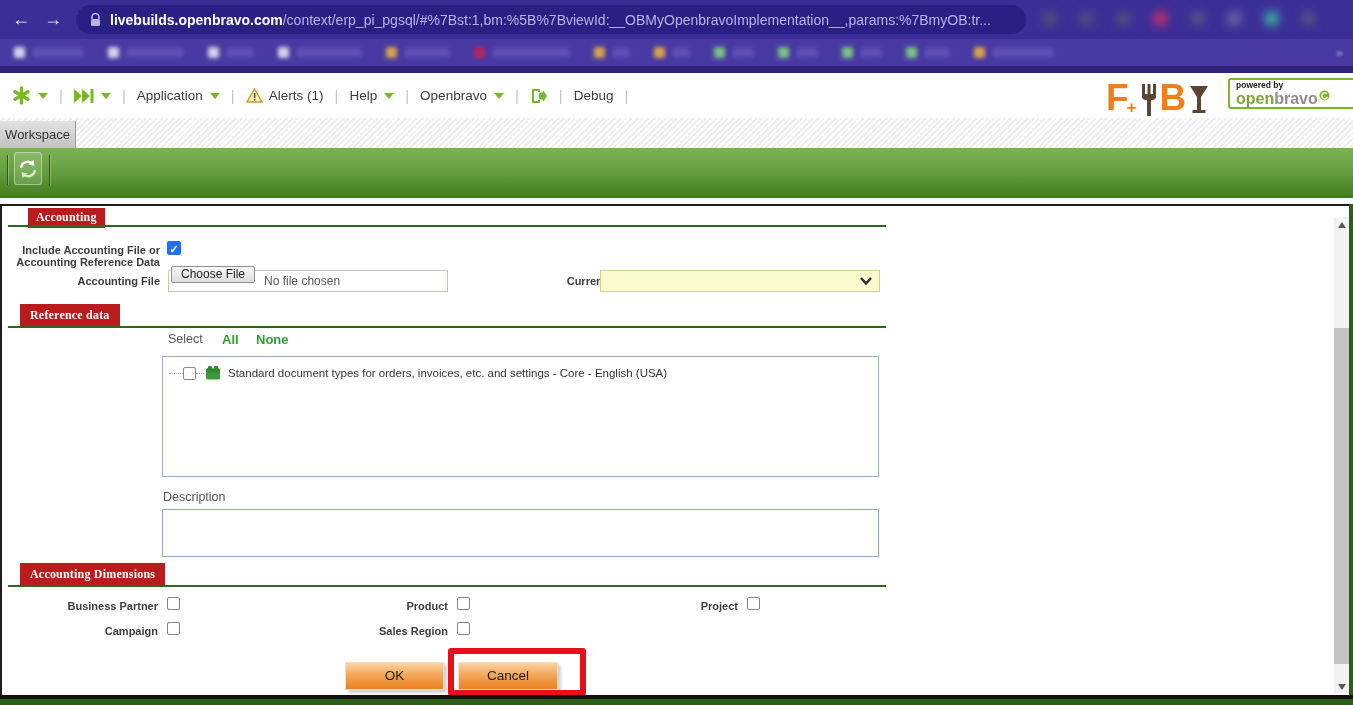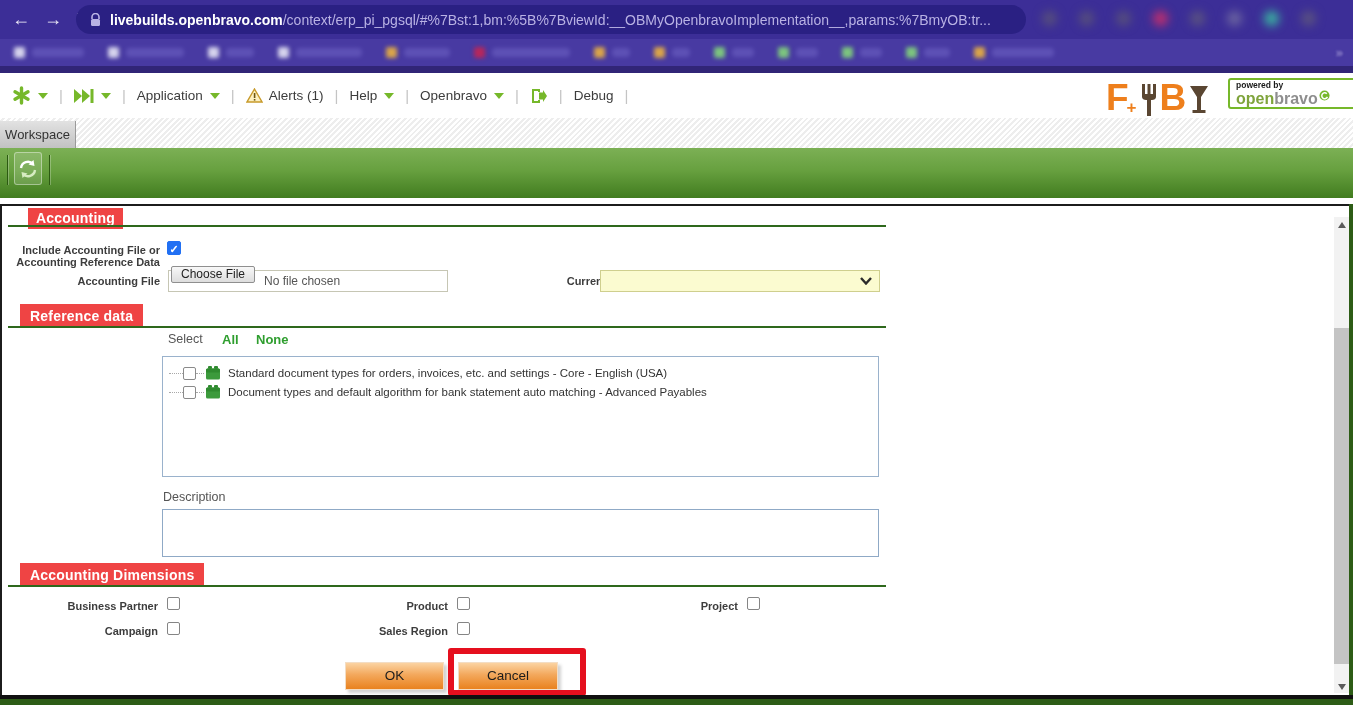--- a/index.html
+++ b/index.html
@@ -59,21 +59,21 @@
   .gt-refresh { position:absolute; left:14px; top:4px; width:28px; height:33px; border-radius:3px; background:rgba(255,255,255,.14); border:1px solid rgba(255,255,255,.4); display:flex; align-items:center; justify-content:center; cursor:pointer; }
 
   
   .content { position:absolute; left:0; top:204px; width:1353px; height:491px; background:#fff; }
   .content-topborder { position:absolute; left:0; top:204px; width:1353px; height:2px; background:#1c1c1c; }
   .content-leftborder { position:absolute; left:0; top:204px; width:2px; height:495px; background:#1c1c1c; }
   .right-green-line { position:absolute; left:1349px; top:204px; width:4px; height:495px; background:#2d5c16; }
   .bottom-black { position:absolute; left:0; top:695px; width:1353px; height:4px; background:#101010; }
   .bottom-green { position:absolute; left:0; top:699px; width:1353px; height:6px; background:#2d5c16; }
 
-  .sec-header { position:absolute; background:#ef4444; color:#fff; font-size:14px; font-weight:bold; padding:4px 10px; letter-spacing:.2px; }
+  .sec-header { position:absolute; background:#b91c1c; color:#fff; font-size:12px; font-weight:bold; padding:4px 10px; letter-spacing:.2px;font-family:Liberation Serif, serif; }
   .sec-line { position:absolute; left:8px; width:878px; height:2px; background:#2e681c; }
 
   .flabel { position:absolute; font-size:11px; font-weight:bold; color:#3d3d3d; text-align:right; line-height:12px; }
   .plain-label { position:absolute; font-size:12.5px; color:#555; }
 
   .cb { position:absolute; width:14px; height:14px; border:1px solid #858585; border-radius:2px; background:#fff; cursor:pointer; }
   .cb.checked { background:#2170f3; border-color:#2170f3; color:#fff; font-size:11px; font-weight:bold; text-align:center; line-height:14px; }
   .cb.small { width:13px; height:13px; }
 
   .file-control { position:absolute; left:168px; top:66px; width:280px; height:22px; border:1px solid #c6c6b4; background:#fff; display:flex; align-items:center; }
@@ -338,32 +338,20 @@
         <span class="tree-cb"></span>
         <span class="tree-dots short"></span>
         <svg class="tree-icon" width="16" height="14" viewBox="0 0 16 14">
             <rect x="3" y="0" width="4" height="3" rx="1" fill="#2f8a2f"></rect>
             <rect x="9" y="0" width="4" height="3" rx="1" fill="#2f8a2f"></rect>
             <rect x="1" y="2.5" width="14" height="11" rx="1.5" fill="#3c9a3c"></rect>
             <rect x="1" y="2.5" width="14" height="4" rx="1.5" fill="#2f8a2f"></rect>
           </svg>
         <span class="tree-label">Standard document types for orders, invoices, etc. and settings - Core - English (USA)</span>
       </div>
-      <div class="tree-row" style="top:27px">
-        <span class="tree-dots"></span>
-        <span class="tree-cb"></span>
-        <span class="tree-dots short"></span>
-        <svg class="tree-icon" width="16" height="14" viewBox="0 0 16 14">
-            <rect x="3" y="0" width="4" height="3" rx="1" fill="#2f8a2f"></rect>
-            <rect x="9" y="0" width="4" height="3" rx="1" fill="#2f8a2f"></rect>
-            <rect x="1" y="2.5" width="14" height="11" rx="1.5" fill="#3c9a3c"></rect>
-            <rect x="1" y="2.5" width="14" height="4" rx="1.5" fill="#2f8a2f"></rect>
-          </svg>
-        <span class="tree-label">Document types and default algorithm for bank statement auto matching - Advanced Payables</span>
-      </div>
     </div>
 
     <div class="plain-label" style="left:163px; top:286px;">Description</div>
     <textarea class="desc-box" value="" style=""></textarea>
 
     <div class="sec-header" style="left:20px; top:359px;">Accounting Dimensions</div>
     <div class="sec-line" style="top:381px"></div>
 
     <div class="flabel" style="left:0; top:396px; width:158px;">Business Partner</div>
     <div class="cb small" style="left:167px; top:393px;"></div>

